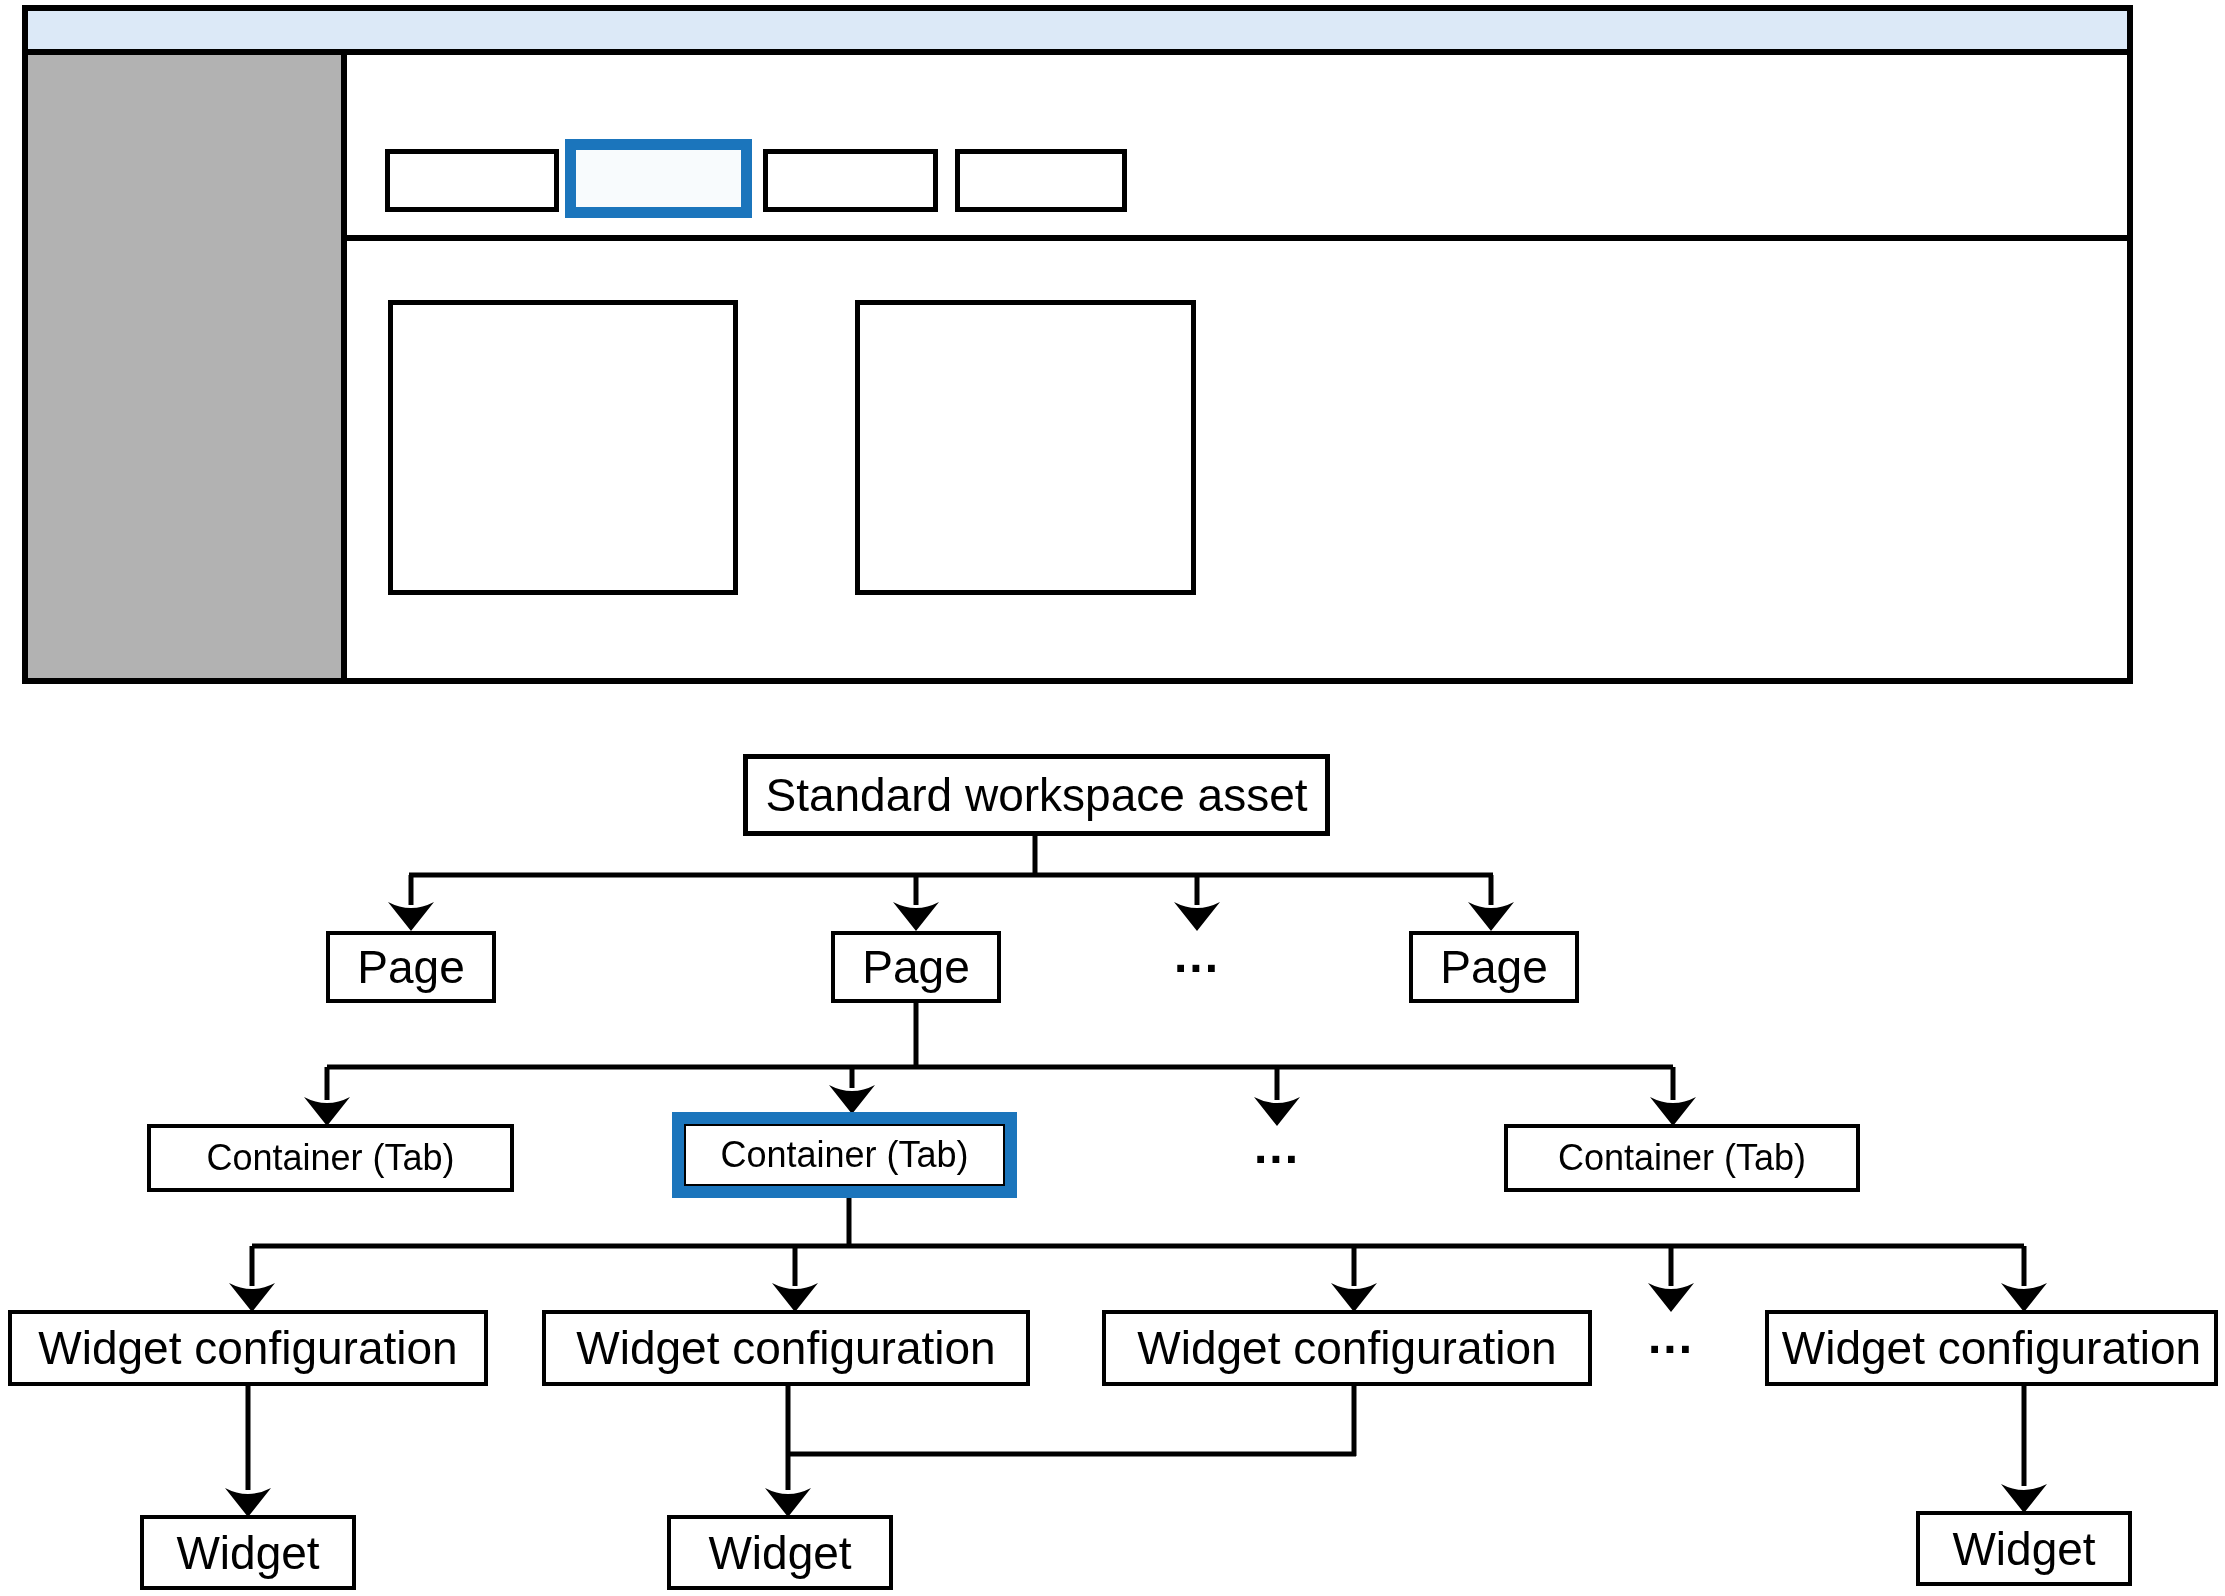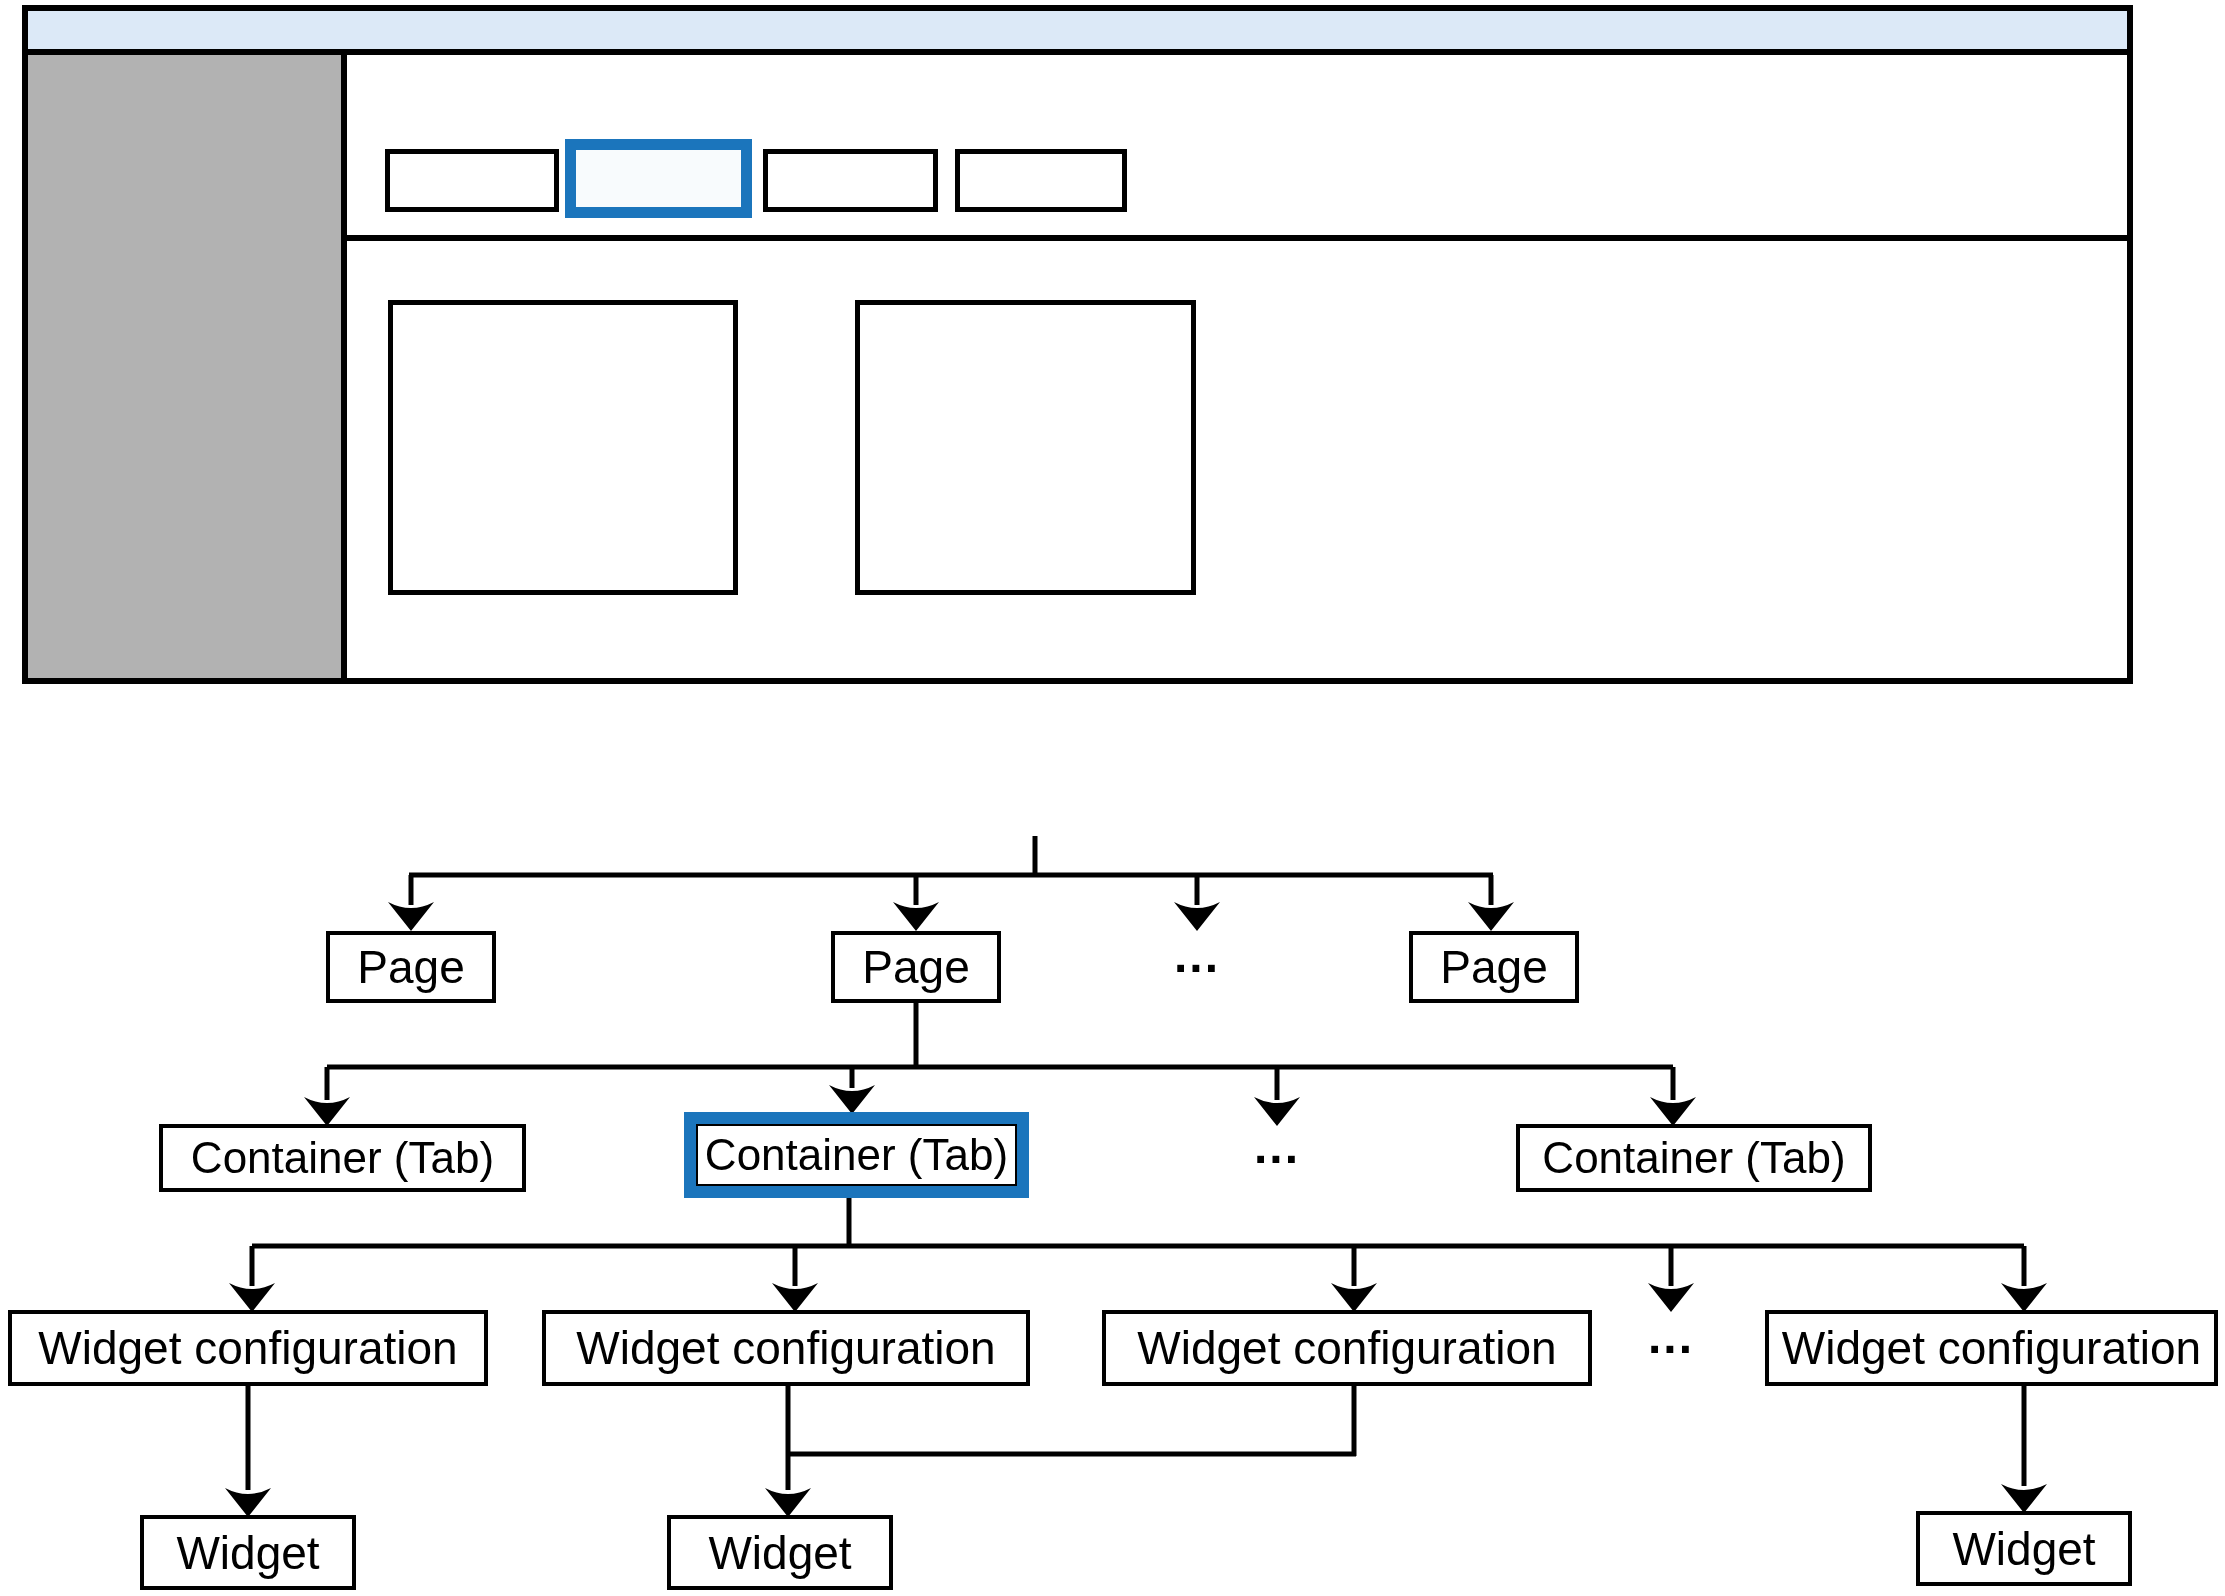--- a/index.html
+++ b/index.html
@@ -30,21 +30,21 @@
   svg.connectors path{fill:#000;stroke:none;}
 
   
   .node{position:absolute;box-sizing:border-box;background:#fff;border:4px solid #000;
         display:flex;align-items:center;justify-content:center;
         font-size:46px;line-height:1;white-space:nowrap;}
   .node.root{left:743px;top:754px;width:587px;height:82px;border-width:5px;}
   .node.page1{left:326px;top:931px;width:170px;height:72px;}
   .node.page2{left:831px;top:931px;width:170px;height:72px;}
   .node.page3{left:1409px;top:931px;width:170px;height:72px;}
-  .node.container{font-size:44px;margin-left:12px;}
+  .node.container{font-size:36px;}
   .node.cont1{left:147px;top:1124px;width:367px;height:68px;}
   .node.cont2{left:684px;top:1124px;width:321px;height:62px;border:2px solid #000;
               outline:12px solid var(--accent-blue,#1b75bc);}
   .node.cont3{left:1504px;top:1124px;width:356px;height:68px;}
   .node.wc1{left:8px;top:1310px;width:480px;height:76px;}
   .node.wc2{left:542px;top:1310px;width:488px;height:76px;}
   .node.wc3{left:1102px;top:1310px;width:490px;height:76px;}
   .node.wc4{left:1765px;top:1310px;width:453px;height:76px;}
   .node.w1{left:140px;top:1515px;width:216px;height:75px;}
   .node.w2{left:667px;top:1515px;width:226px;height:75px;}
@@ -121,20 +121,21 @@
       <path d="M248 1517 L225 1488 Q248 1500 271 1488 Z"></path>
       <line x1="788" y1="1386" x2="788" y2="1490"></line>
       <path d="M788 1517 L765 1488 Q788 1500 811 1488 Z"></path>
       <line x1="1354" y1="1386" x2="1354" y2="1456"></line>
       <line x1="786" y1="1454" x2="1356" y2="1454"></line>
       <line x1="2024" y1="1386" x2="2024" y2="1486"></line>
       <path d="M2024 1513 L2001 1484 Q2024 1496 2047 1484 Z"></path>
     </g>
   </svg>
 
+  <div class="node root">Standard workspace asset</div>
 
   <div class="node page1">Page</div>
   <div class="node page2">Page</div>
   <div class="dots d-pages">
     <span>...</span>
   </div>
   <div class="node page3">Page</div>
 
   <div class="node container cont1">Container (Tab)</div>
   <div class="node container cont2">Container (Tab)</div>

